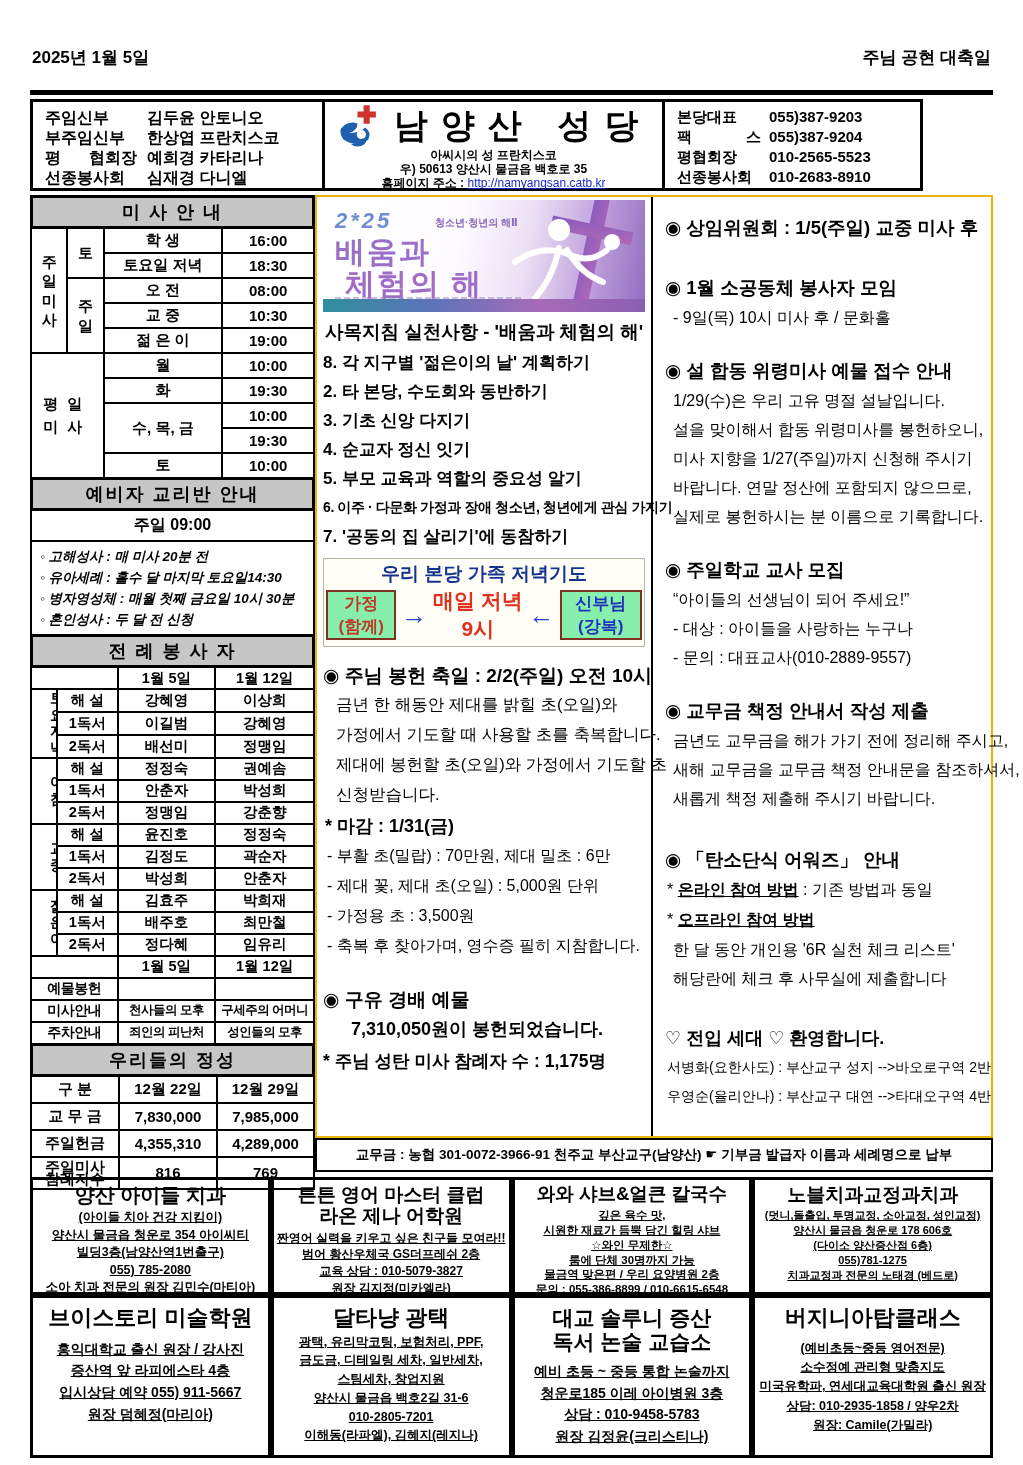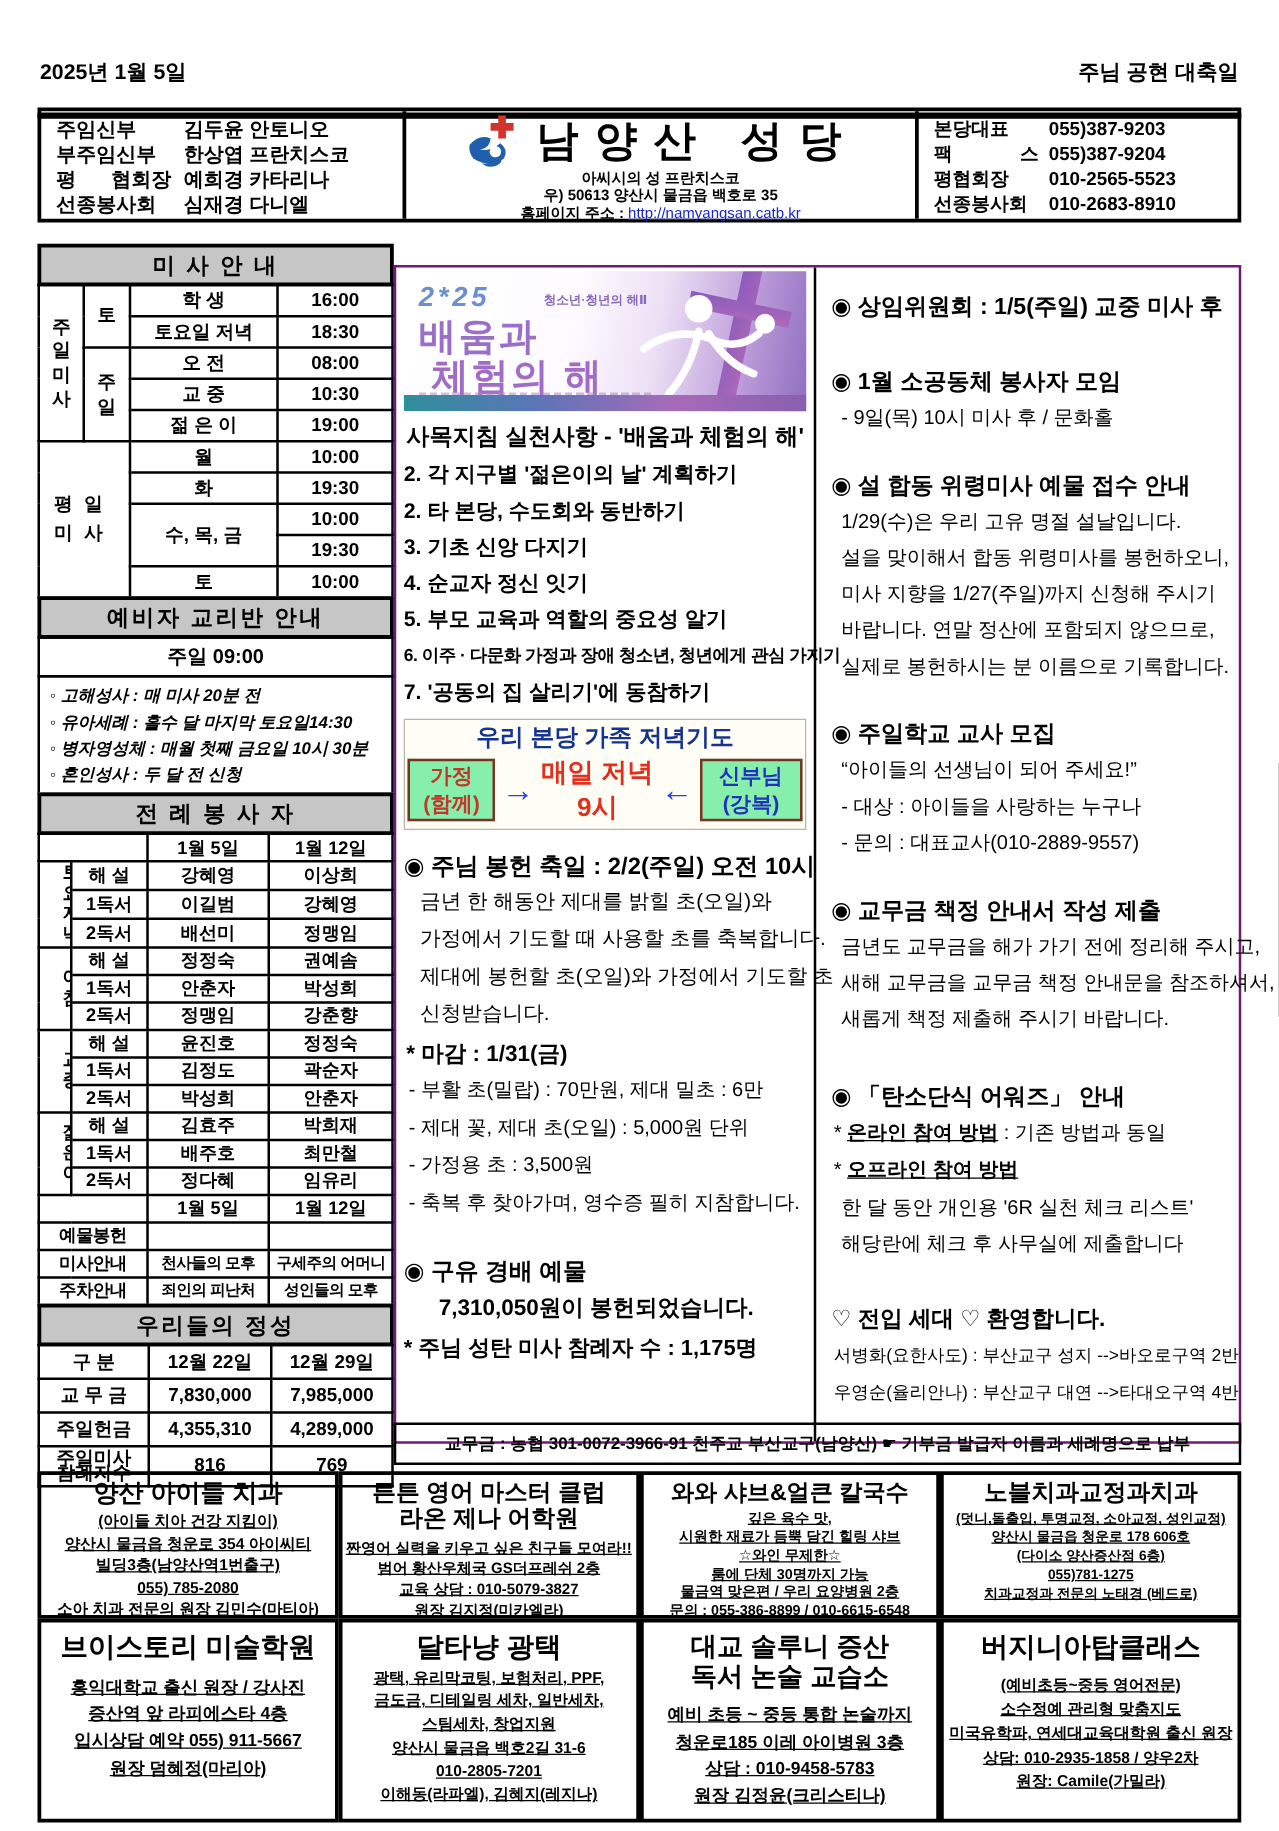--- a/index.html
+++ b/index.html
@@ -4,21 +4,21 @@
 <style>
   html,body{margin:0;padding:0;background:#888;}
   .page{position:relative;width:1023px;height:1465px;background:#fff;margin:0 auto;
         font-family:"Liberation Sans","DejaVu Sans",sans-serif;color:#000;overflow:hidden;}
   .pre{white-space:pre-line;}
   
   .topbar{position:absolute;top:46px;left:32px;right:32px;display:flex;justify-content:space-between;
           font-size:17px;font-weight:600;}
   .toprule{position:absolute;top:90px;left:30px;right:30px;height:5px;background:#000;}
   
-  .hdr{position:absolute;top:86px;left:30px;width:963px;height:92px;border:3px solid #000;
+  .hdr{position:absolute;top:99px;left:30px;width:893px;height:92px;border:3px solid #000;
        display:flex;box-sizing:border-box;}
   .hdr-left{width:292px;border-right:3px solid #000;box-sizing:border-box;padding:6px 10px 0 12px;}
   .staff-row{display:flex;font-size:16px;font-weight:600;line-height:20px;}
   .staff-role{width:92px;text-align:justify;text-align-last:justify;margin-right:10px;}
   .hdr-center{flex:1;text-align:center;position:relative;padding-top:2px;}
   .hdr-title-row{display:flex;align-items:center;justify-content:center;gap:12px;height:44px;}
   .church-title{font-size:34px;font-weight:800;letter-spacing:13px;white-space:nowrap;}
   .hdr-sub{font-size:12px;font-weight:700;line-height:14px;text-align:center;}
   .hdr-link{color:#1726c9;text-decoration:underline;font-weight:400;}
   .hdr-right{width:258px;border-left:3px solid #000;box-sizing:border-box;padding:5px 8px 0 12px;}
@@ -41,21 +41,21 @@
   .sacraments{border:2px solid #000;padding:4px 4px 4px 8px;font-weight:700;font-size:13.5px;
               line-height:21px;text-align:left;font-style:italic;}
   .srv-table td{height:20px;font-size:14.5px;}
   .srv-group{word-break:break-all;line-height:1.15;padding:0 18px;font-size:14px;}
   .srv-date{font-size:14.5px;}
   .srv-small td{font-size:12.5px;letter-spacing:-0.5px;}
   .off-table td{height:25px;font-size:15px;}
   .off-label{font-size:15px;}
   .off-small{font-size:11.5px;line-height:12px;}
   
-  .mainwrap{position:absolute;top:212px;left:315px;width:678px;height:943px;border:2px solid #701a75;
+  .mainwrap{position:absolute;top:195px;left:315px;width:678px;height:943px;border:2px solid #eab308;
             box-sizing:border-box;display:flex;}
   .col-mid{width:336px;border-right:2px solid #000;box-sizing:border-box;padding:3px 6px;}
   .col-right{flex:1;padding:16px 10px 0 12px;box-sizing:border-box;}
   
   .banner{position:relative;height:112px;background:linear-gradient(100deg,#ffffff 0%,#fdfbff 42%,#ece0f5 62%,#bb9ad9 84%,#8f6fc0 100%);overflow:hidden;}
   .banner-year{position:absolute;top:8px;left:12px;font-size:22px;font-weight:800;
                font-style:italic;color:#6d8fd0;letter-spacing:3px;}
   .banner-sub{position:absolute;top:16px;left:112px;font-size:10px;font-weight:700;color:#8a6ab8;}
   .banner-line1{position:absolute;top:32px;left:12px;font-size:30px;font-weight:800;color:#9a6fc7;letter-spacing:2px;}
   .banner-line2{position:absolute;top:64px;left:22px;font-size:30px;font-weight:800;color:#a06cc5;letter-spacing:2px;}
@@ -408,21 +408,21 @@
         <span class="banner-year">2*25</span>
         <span class="banner-sub">청소년·청년의 해Ⅱ</span>
         <span class="banner-line1">배움과</span>
         <span class="banner-line2">체험의 해</span>
         <span class="banner-caption"></span>
         <span class="banner-band"></span>
       </div>
 
       <div class="pastoral-title">사목지침 실천사항 - '배움과 체험의 해'</div>
       <div class="pastoral-items">
-          <div class="tline">2. 각 지구별 '젊은이의 날' 계획하기</div>
+          <div class="tline">8. 각 지구별 '젊은이의 날' 계획하기</div>
           <div class="tline">2. 타 본당, 수도회와 동반하기</div>
           <div class="tline">3. 기초 신앙 다지기</div>
           <div class="tline">4. 순교자 정신 잇기</div>
           <div class="tline">5. 부모 교육과 역할의 중요성 알기</div>
           <div class="tline">6. 이주 · 다문화 가정과 장애 청소년, 청년에게 관심 가지기</div>
           <div class="tline">7. '공동의 집 살리기'에 동참하기</div>
         </div>
 
       <div class="prayer">
         <div class="prayer-title">우리 본당 가족 저녁기도</div>

